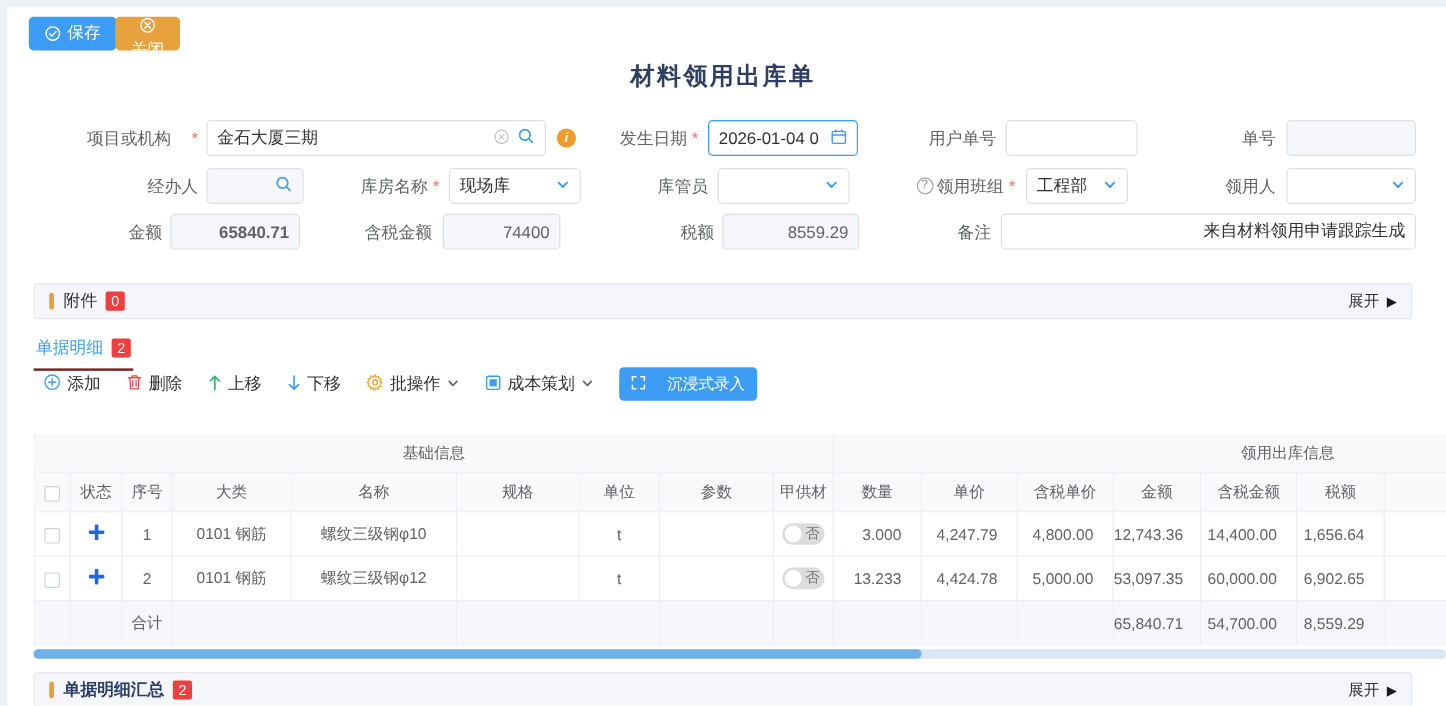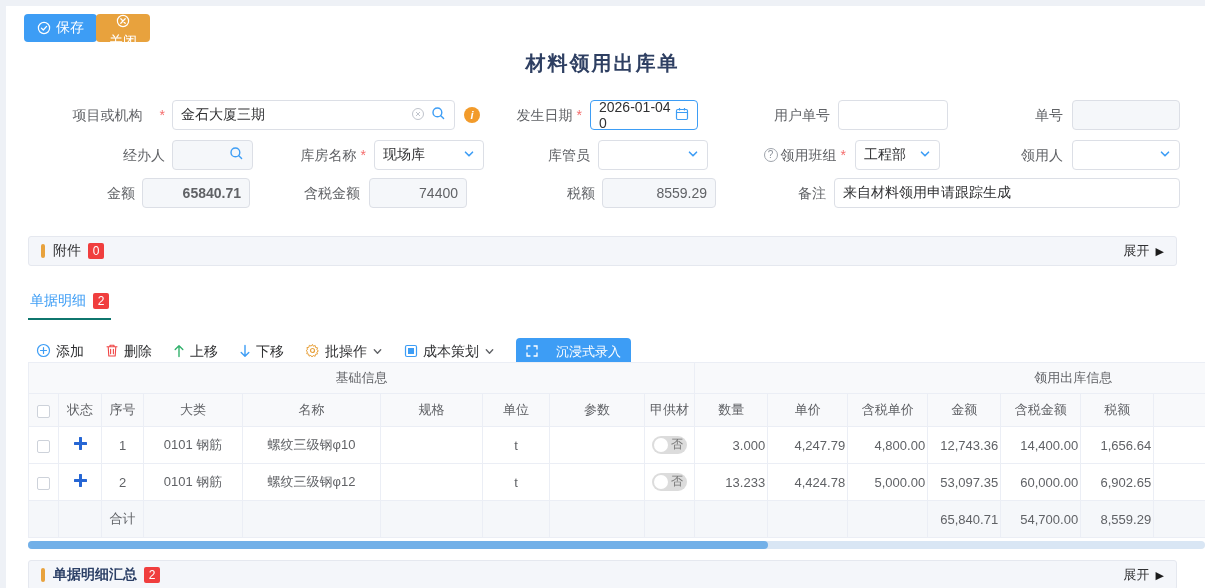--- a/index.html
+++ b/index.html
@@ -45,40 +45,40 @@
   .marker { width:4px; height:14px; border-radius:2px; background:#e8a23d; margin-right:8px; }
   .bar-label { font-size:14px; color:#303133; }
   .bar-label.bold { font-weight:bold; color:#2b3f66; }
   .badge { min-width:16px; height:16px; line-height:16px; padding:0 4px; background:#f03e3e;
     border-radius:2px; color:#fff; font-size:12px; text-align:center; margin-left:7px; }
   .expand-btn { margin-left:auto; display:inline-flex; align-items:center; gap:6px;
     font-size:13px; color:#303133; cursor:pointer; }
   .expand-arrow { font-size:11px; color:#1b1b1b; }
 
   
-  .tab { position:absolute; left:28px; top:292px; display:inline-flex; align-items:center; gap:7px;
-    color:#3d9df5; font-size:14px; padding:0 2px 8px 2px; border-bottom:2px solid #0f766e; cursor:pointer; }
-
-  
-  .toolbar { position:absolute; left:36px; top:338px; display:flex; align-items:center; gap:21px;
+  .tab { position:absolute; left:28px; top:281px; display:inline-flex; align-items:center; gap:7px;
+    color:#3d9df5; font-size:14px; padding:0 2px 8px 2px; border-bottom:2px solid #7f1d1d; cursor:pointer; }
+
+  
+  .toolbar { position:absolute; left:36px; top:306px; display:flex; align-items:center; gap:21px;
     font-size:14px; color:#303133; }
   .tool { display:inline-flex; align-items:center; gap:5px; cursor:pointer; white-space:nowrap; }
   .btn-immersive { display:inline-flex; align-items:center; gap:18px; background:#3d9df5; color:#fff;
     border:none; border-radius:4px; height:28px; padding:0 10px; font-size:13px; cursor:pointer; font-family:inherit;}
 
   
   .tbl-wrap { position:absolute; left:28px; top:362px; width:1177px; overflow:hidden; }
   table { border-collapse:collapse; table-layout:fixed; width:1423px; background:#fff; }
   th,td { border:1px solid #ebeef5; font-size:13px; color:#606266; font-weight:normal;
     overflow:hidden; white-space:nowrap; }
   thead th { background:#f8f9fb; height:33px; text-align:center; }
   thead tr.group th { height:31px; }
   tbody td { height:37px; background:#fff; text-align:center; }
   tbody tr.total td { background:#f5f7fa; }
-  td.num-cell { text-align:right; padding-right:2px; }
+  td.num-cell { text-align:right; padding-right:16px; }
   .checkbox { width:13px; height:13px; border:1px solid #cdd2da; border-radius:2px;
     background:#fff; display:inline-block; vertical-align:middle; cursor:pointer; }
   .toggle { width:35px; height:18px; border-radius:9px; background:#dcdcdc; display:inline-flex;
     align-items:center; cursor:pointer; position:relative; }
   .toggle .knob { width:14px; height:14px; border-radius:50%; background:#fff; margin-left:2px; }
   .toggle .tg-label { font-size:12px; color:#757575; margin-left:3px; }
 
   
   .hscroll { position:absolute; left:28px; top:541px; width:1177px; height:8px;
     background:#d9e6f4; border-radius:4px; }
@@ -132,21 +132,21 @@
             <path d="M9.8 9.8 L12.6 12.6" stroke="#3d9df5" stroke-width="1.4" stroke-linecap="round"></path>
           </svg>
       </span>
     </div>
     <span class="info-badge" style="left:464px; top:7px;">i</span>
 
     <div class="lbl" style="left:470px; width:112px;">
       <span>发生日期</span>
         <span class="star">*</span>
     </div>
-    <div class="field date" style="left:590px; width:108px;">
+    <div class="field date" style="left:590px; width:125px;">
       <span class="grow">2026-01-04 0</span>
       <span>
         <svg width="14" height="14" viewBox="0 0 14 14">
             <rect x="1.5" y="2.5" width="11" height="10" rx="1.2" fill="none" stroke="#3d9df5" stroke-width="1.2"></rect>
             <path d="M1.5 5.5 H12.5 M4.5 1 V3.5 M9.5 1 V3.5" stroke="#3d9df5" stroke-width="1.2"></path>
           </svg>
       </span>
     </div>
 
     <div class="lbl" style="left:725px; width:105px;">
@@ -248,21 +248,21 @@
     <div class="lbl" style="left:495px; width:100px;">
       <span>税额</span>
     </div>
     <div class="field disabled num" style="left:602px; width:114px;">
       <span>8559.29</span>
     </div>
 
     <div class="lbl" style="left:726px; width:100px;">
       <span>备注</span>
     </div>
-    <div class="field" style="left:834px; width:346px;">
+    <div class="field" style="left:834px; width:346px;text-align:right;">
       <span class="grow">来自材料领用申请跟踪生成</span>
     </div>
   </div>
 
   <div class="section-bar" style="top:236px;">
     <span class="marker"></span>
     <span class="bar-label">附件</span>
     <span class="badge">0</span>
     <span class="expand-btn">
       <span>展开</span>

